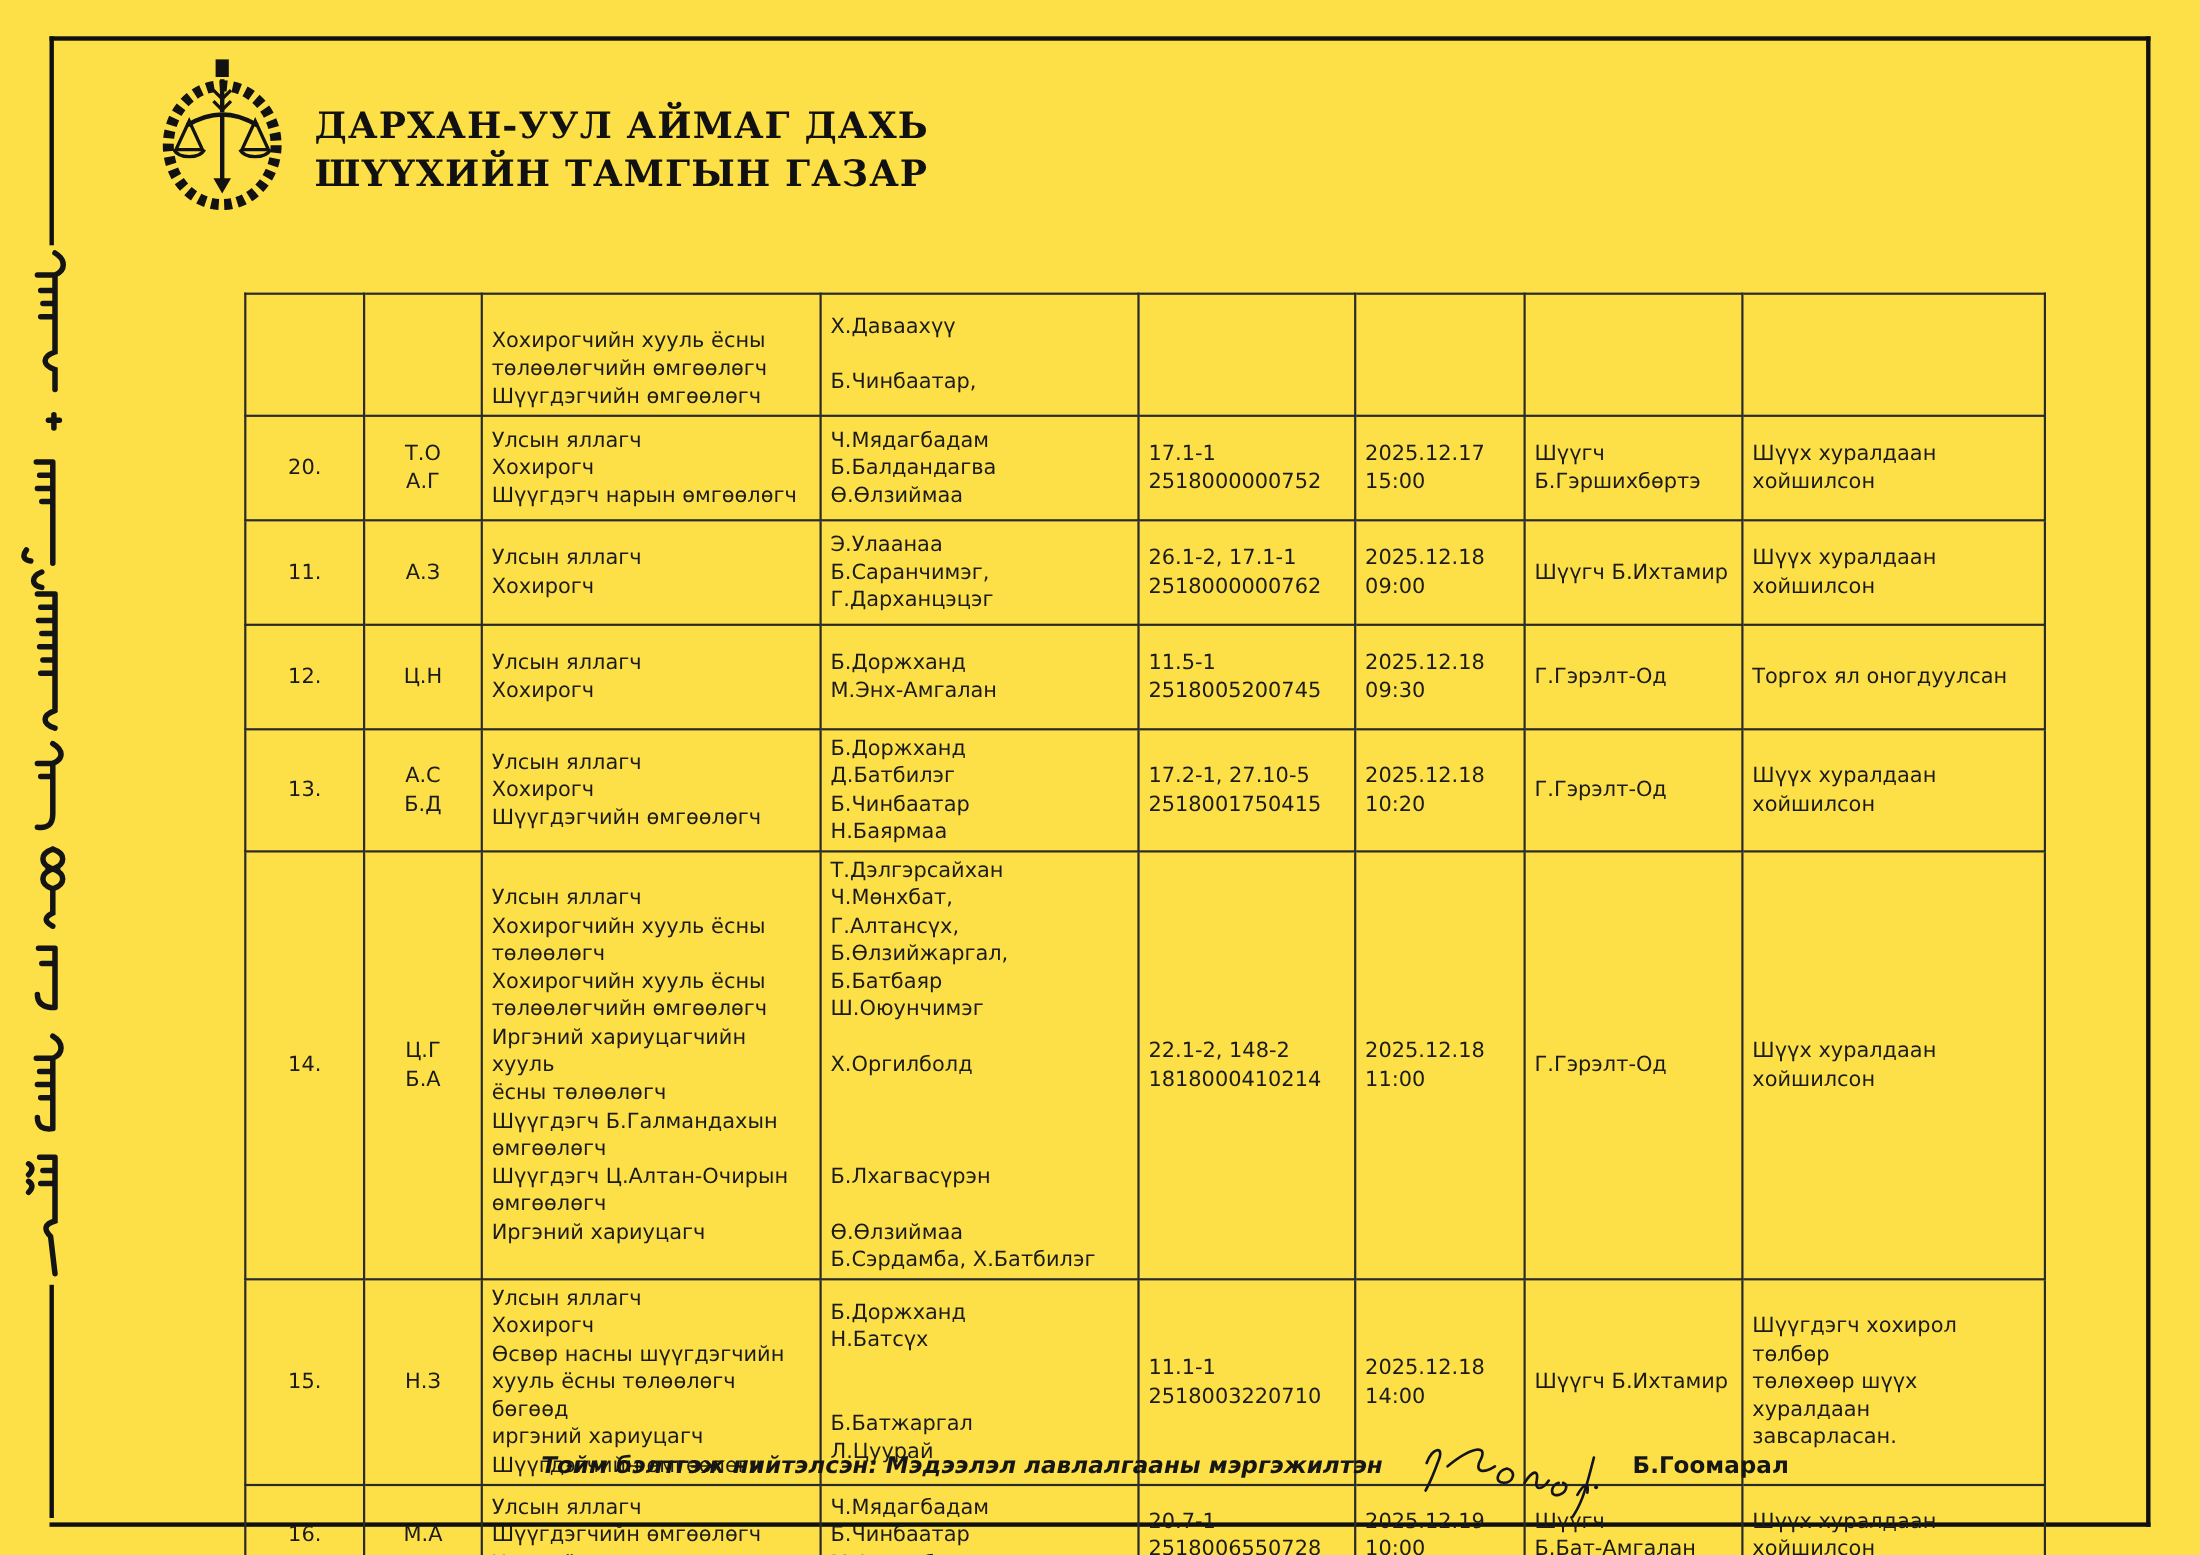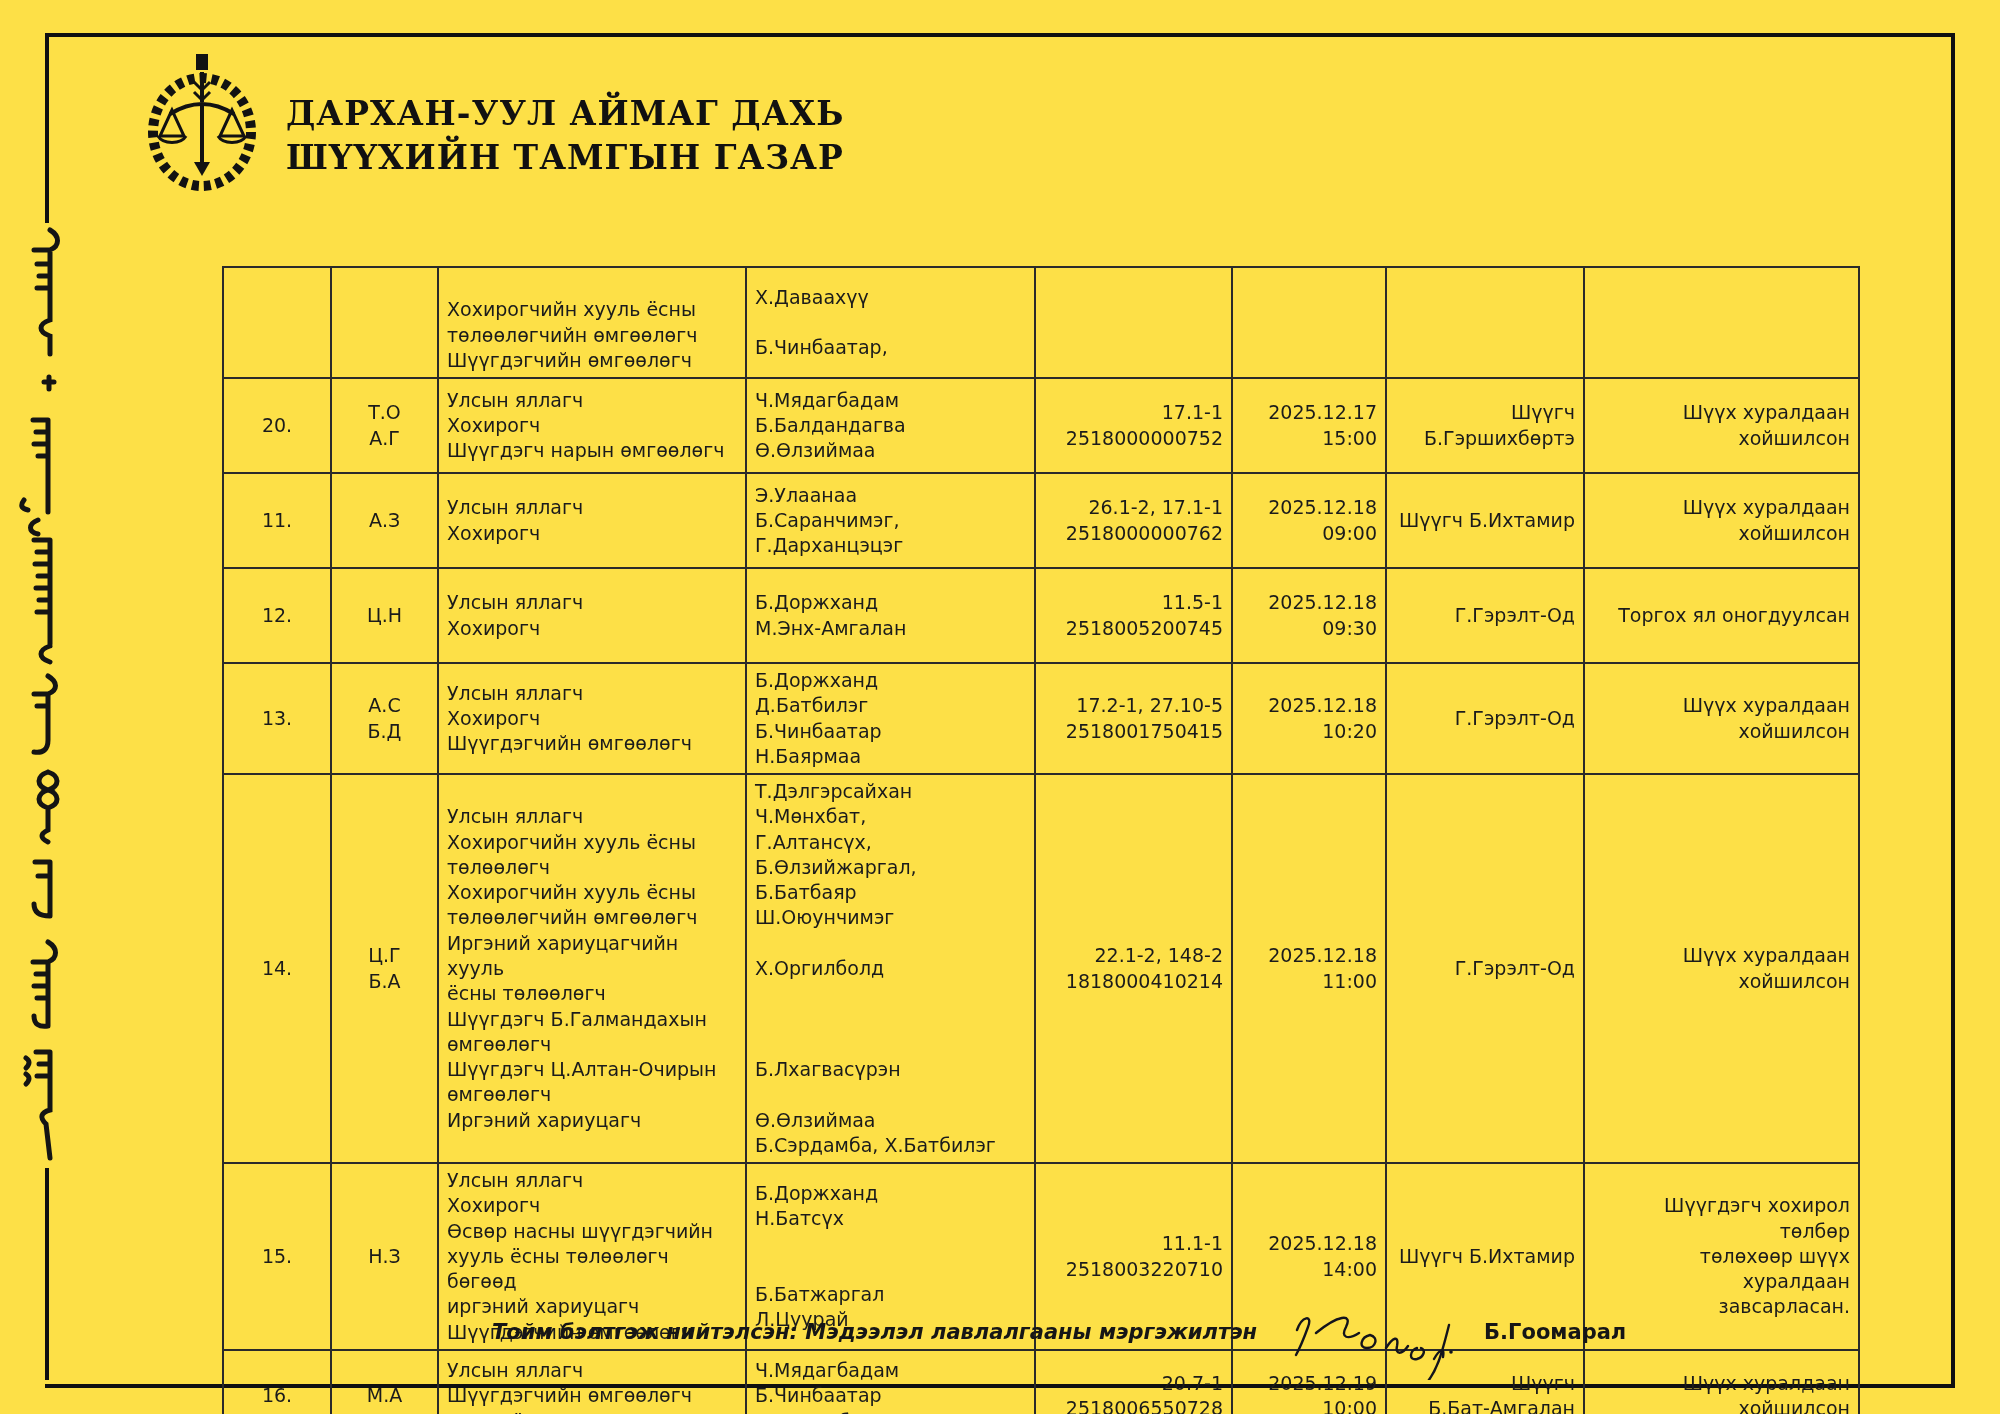--- a/index.html
+++ b/index.html
@@ -17,21 +17,21 @@
   .logo{position:absolute;left:136px;top:52px;width:132px;height:142px;}
   .org-name{position:absolute;left:286px;top:92px;
     font-family:"DejaVu Serif","Liberation Serif",serif;font-weight:bold;
     font-size:33px;line-height:1.32;letter-spacing:1px;color:#111;}
   table.sched{position:absolute;left:222px;top:230px;border-collapse:collapse;table-layout:fixed;
     width:1636px;font-size:19px;line-height:1.33;color:#1b1b1b;margin-top:36px;}
   table.sched td{border:2px solid #2a2a2a;vertical-align:middle;padding:4px 8px;overflow:hidden;}
   td .ml{white-space:pre-line;}
   td.c-num,td.c-ini{text-align:center;}
   td.c-roles,td.c-names{vertical-align:top;padding-top:8px;text-align:left;}
-  td.c-case,td.c-dt,td.c-judge,td.c-res{text-align:right;}
+  td.c-case,td.c-dt,td.c-judge,td.c-res{text-align:left;}
   td.v-top{vertical-align:top;padding-top:14px;}
   .footer{position:absolute;left:492px;top:1296px;display:flex;align-items:flex-start;gap:26px;
     font-size:21px;font-weight:600;color:#161616;}
   .footer .label{padding-top:24px;font-style:italic;}
   .footer .signer{padding-top:24px;text-align:right;}
   .sig{width:175px;height:84px;flex:0 0 auto;}
 </style>
 </head>
 <body>
 

